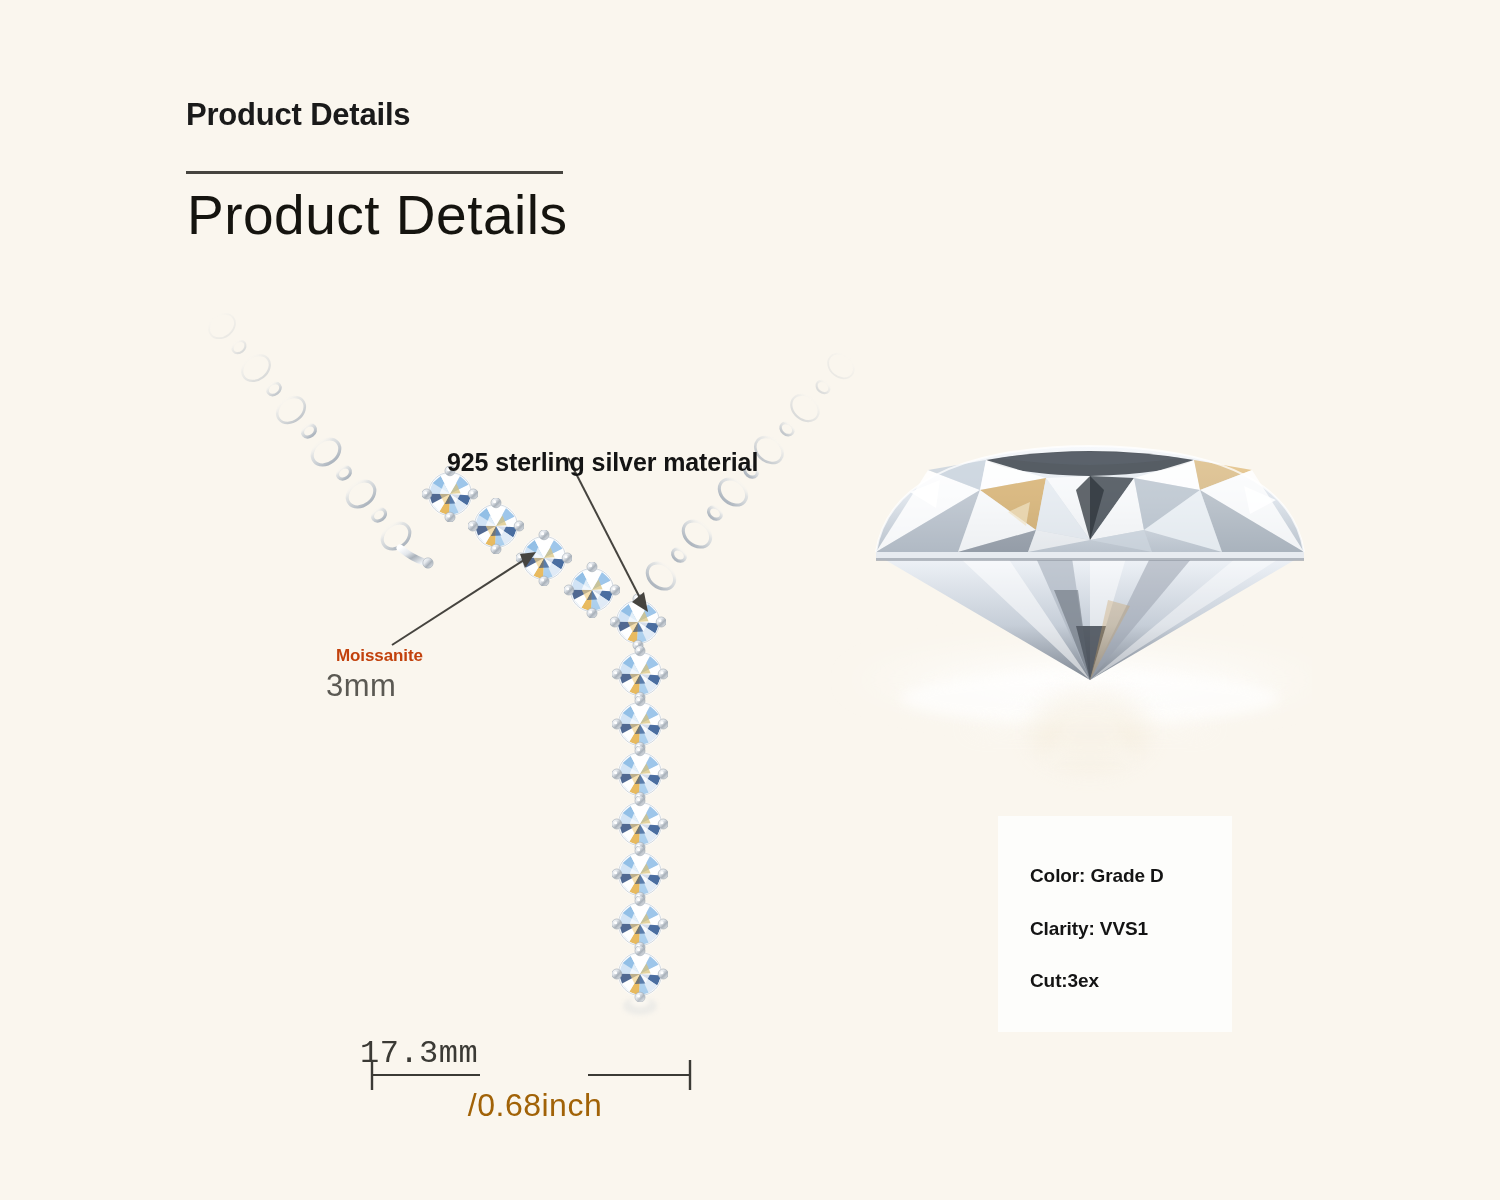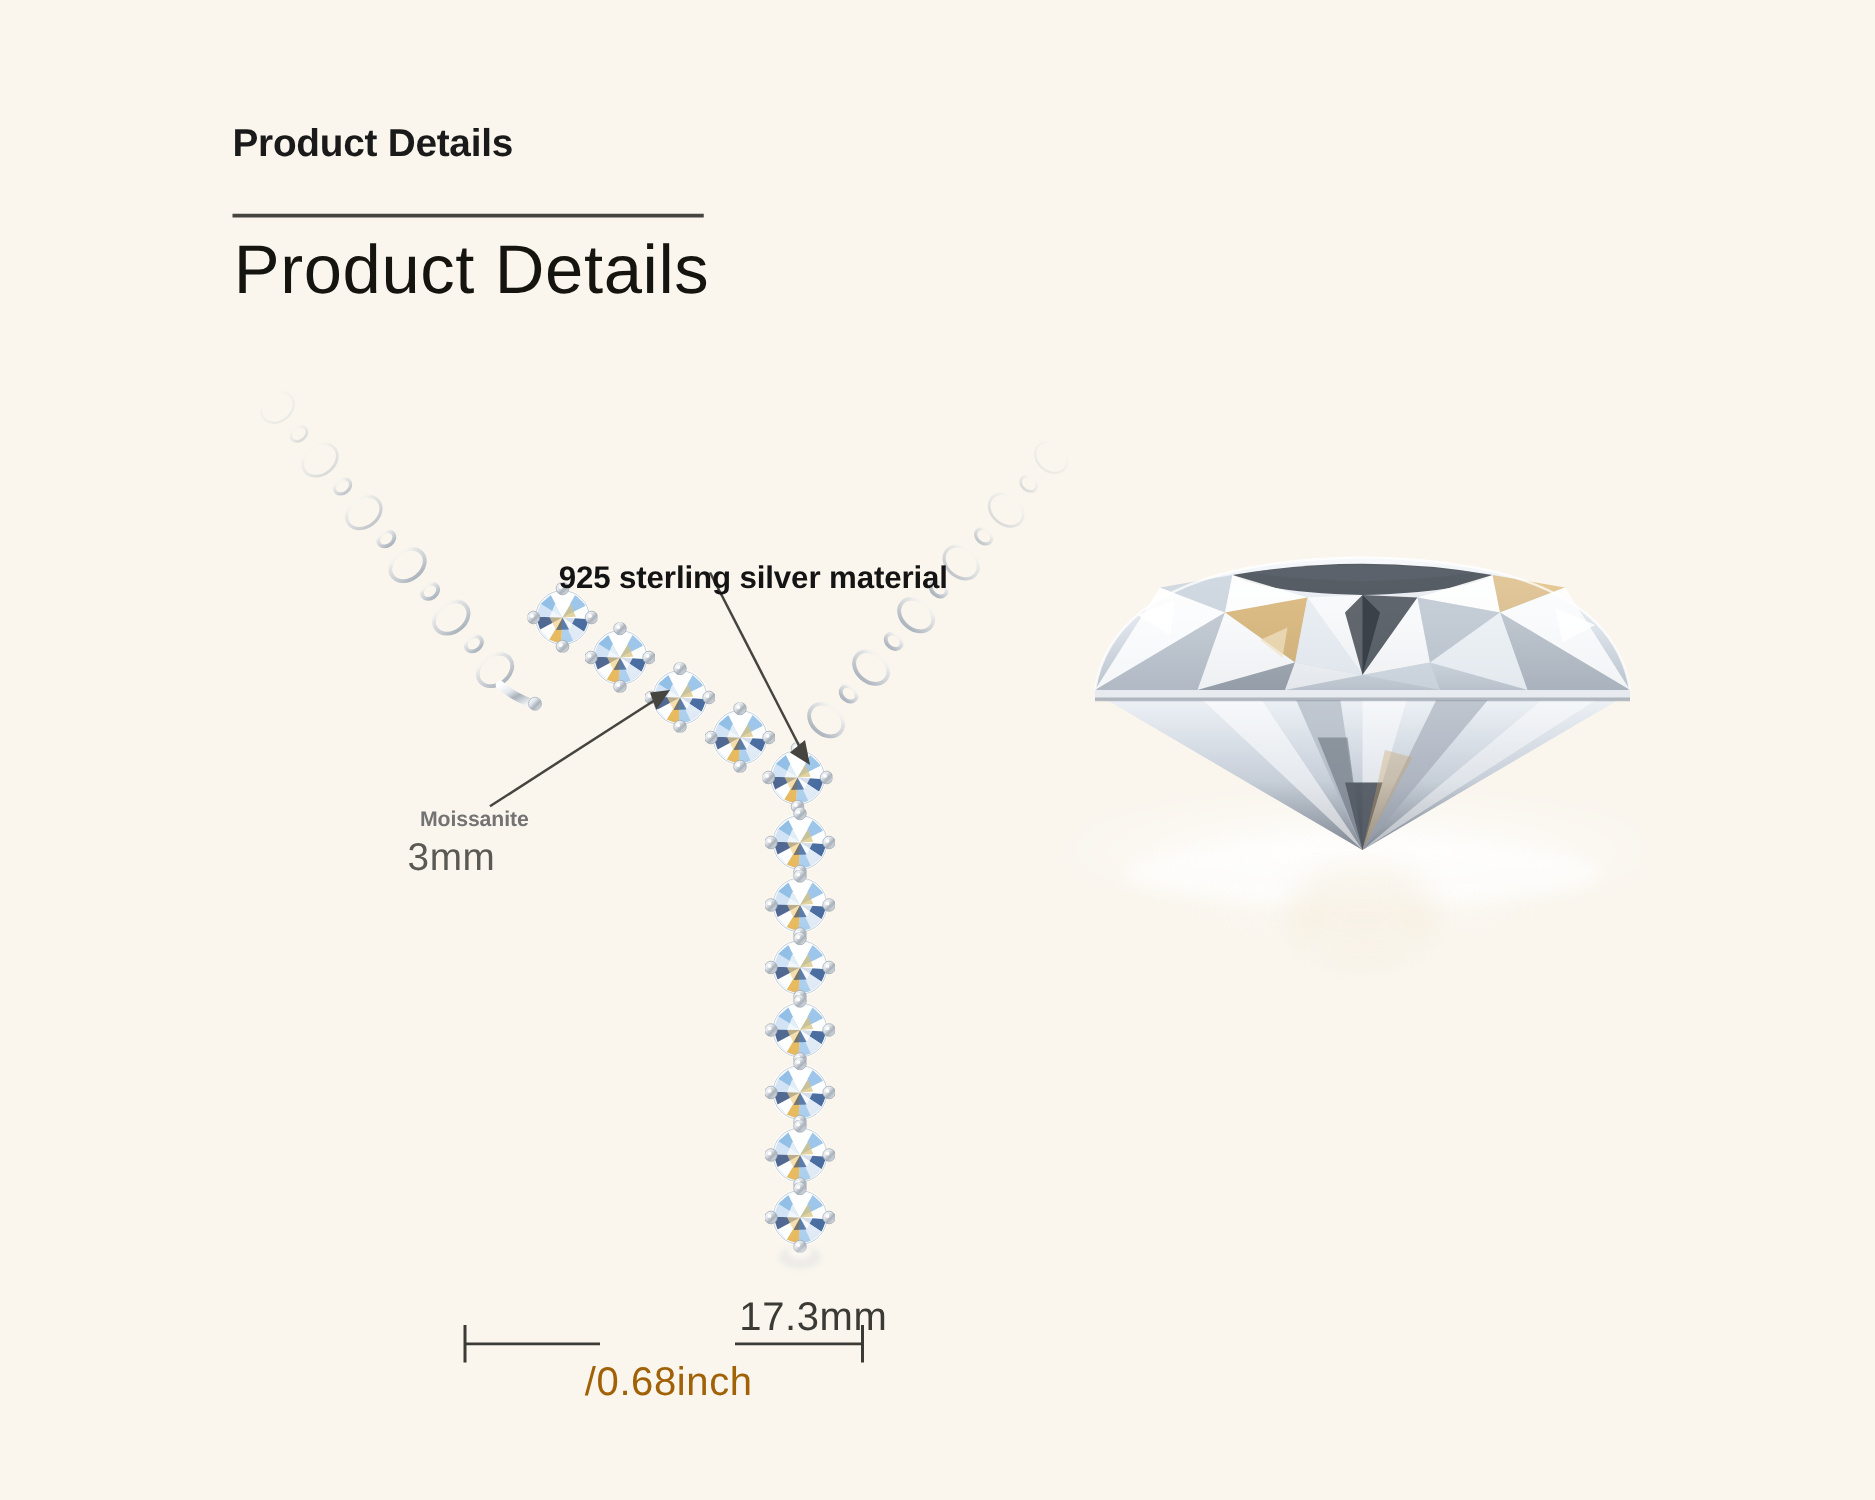--- a/index.html
+++ b/index.html
@@ -34,34 +34,34 @@
   svg.neck{position:absolute;left:0;top:0;width:620px;height:730px;overflow:visible;}
 
   
   .lbl-silver{
     position:absolute;left:447px;top:448px;
     font-size:25px;font-weight:bold;color:#141414;
     letter-spacing:-0.1px;white-space:nowrap;
   }
   .lbl-moiss{
     position:absolute;left:336px;top:646px;
-    font-size:17px;font-weight:bold;color:#737373;
+    font-size:17px;font-weight:bold;color:#c2410c;
     letter-spacing:-0.1px;white-space:nowrap;
   }
   .lbl-3mm{
     position:absolute;left:326px;top:668px;
     font-size:31px;font-weight:400;color:#5b5953;
     letter-spacing:0.5px;white-space:nowrap;
   }
 
   
   .dim{position:absolute;left:360px;top:1035px;width:350px;height:110px;}
   .dim-val-top{
-    position:absolute;left:0;top:0;width:350px;text-align:right;
-    font-size:32px;font-weight:400;color:#3b3a35;letter-spacing:0.5px;
+    position:absolute;left:0;top:0;width:350px;text-align:left;
+    font-size:32px;font-weight:400;color:#3b3a35;letter-spacing:0.5px;font-family:Liberation Mono, monospace;
   }
   .dim-val-bot{
     position:absolute;left:0;top:52px;width:350px;text-align:center;
     font-size:32px;font-weight:400;color:#a16207;letter-spacing:0.5px;
   }
   svg.dimline{position:absolute;left:0;top:22px;width:350px;height:34px;overflow:visible;}
 
   
   .figure-right{position:absolute;left:840px;top:430px;width:500px;height:380px;}
   svg.diamond{position:absolute;left:0;top:0;width:500px;height:380px;overflow:visible;}
@@ -339,14 +339,19 @@
 
         <path d="M70 62 L100 50 L96 78 Z" fill="#ffffff" opacity="0.9"></path>
         <path d="M404 56 L436 70 L410 84 Z" fill="#ffffff" opacity="0.85"></path>
         <path d="M168 82 L190 72 L186 96 Z" fill="#f0e2c4" opacity="0.7"></path>
       </g>
 
       <path d="M36 122 Q48 46 160 24 Q250 8 340 24 Q452 46 464 122" fill="none" stroke="#ffffff" stroke-width="2" opacity="0.75"></path>
     </svg>
   </div>
 
+  <div class="spec-panel">
+    <div class="spec-line l0">Color: Grade D</div>
+    <div class="spec-line l1">Clarity: VVS1</div>
+    <div class="spec-line l2">Cut:3ex</div>
+  </div>
 
 </div>
 
 </body></html>

